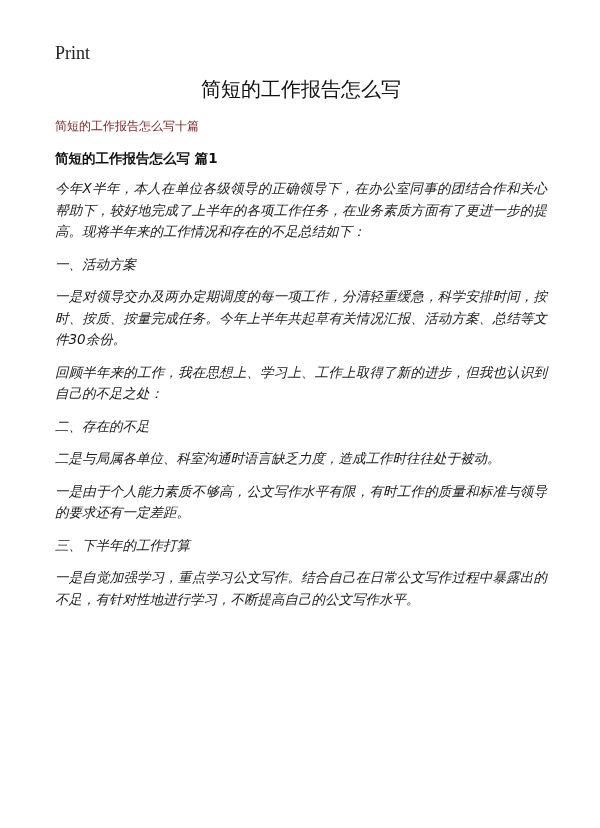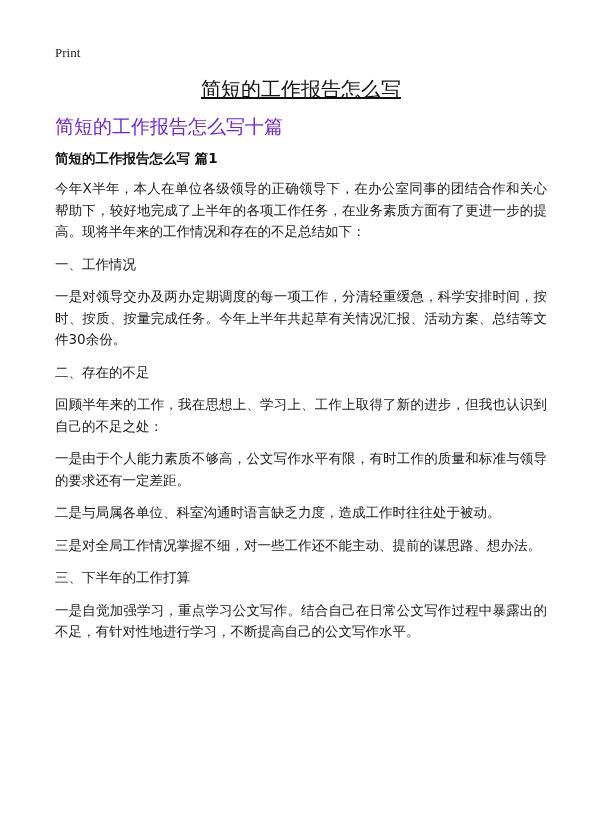--- a/index.html
+++ b/index.html
@@ -1,34 +1,33 @@
 <!DOCTYPE html>
 <html><head>
   <meta charset="utf-8">
   <style>
     html, body { margin: 0; padding: 0; background: #ffffff; }
     body { width: 600px; height: 828px; overflow: hidden; position: relative; color: #111; font-family: "DejaVu Sans", "Liberation Sans", sans-serif; }
     .page { position: absolute; left: 55px; top: 44px; width: 492px; }
-    .print { font-family: "Liberation Serif", "DejaVu Serif", serif; font-size: 13px; line-height: 18px; margin: 0 0 14px 0; color: #222; }
-    .title { text-align: center; font-size: 20px; line-height: 26px; margin: 0 0 14px 0; font-weight: normal; color: #111; text-decoration: underline; }
-    .subtitle { font-size: 19px; line-height: 20px; margin: 10px 0 12px 0; color: #6d28d9; }
+    .print { font-family: "Liberation Serif", "DejaVu Serif", serif; font-size: 18px; line-height: 18px; margin: 0 0 14px 0; color: #222; }
+    .title { text-align: center; font-size: 20px; line-height: 26px; margin: 0 0 14px 0; font-weight: normal; color: #111; }
+    .subtitle { font-size: 12px; line-height: 20px; margin: 10px 0 12px 0; color: #7f1d1d; }
     .heading { font-size: 13.5px; line-height: 20px; font-weight: bold; margin: 8px 0 10px 0; color: #111; }
-    .para { font-size: 13.5px; line-height: 21.5px; margin: 0 0 11px 0; color: #1a1a1a; text-align: justify; }
+    .para { font-size: 13.5px; line-height: 21.5px; margin: 0 0 11px 0; color: #1a1a1a; text-align: justify; font-style: italic; }
   </style>
 </head>
 <body>
 
 <div class="page">
   <div class="print">Print</div>
   <h1 class="title">简短的工作报告怎么写</h1>
   <div class="subtitle">简短的工作报告怎么写十篇</div>
   <div class="heading">简短的工作报告怎么写 篇1</div>
   <p class="para">今年X半年，本人在单位各级领导的正确领导下，在办公室同事的团结合作和关心帮助下，较好地完成了上半年的各项工作任务，在业务素质方面有了更进一步的提高。现将半年来的工作情况和存在的不足总结如下：</p>
-  <p class="para">一、工作情况</p>
+  <p class="para">一、活动方案</p>
   <p class="para">一是对领导交办及两办定期调度的每一项工作，分清轻重缓急，科学安排时间，按时、按质、按量完成任务。今年上半年共起草有关情况汇报、活动方案、总结等文件30余份。</p>
+  <p class="para">回顾半年来的工作，我在思想上、学习上、工作上取得了新的进步，但我也认识到自己的不足之处：</p>
   <p class="para">二、存在的不足</p>
-  <p class="para">回顾半年来的工作，我在思想上、学习上、工作上取得了新的进步，但我也认识到自己的不足之处：</p>
+  <p class="para">二是与局属各单位、科室沟通时语言缺乏力度，造成工作时往往处于被动。</p>
   <p class="para">一是由于个人能力素质不够高，公文写作水平有限，有时工作的质量和标准与领导的要求还有一定差距。</p>
-  <p class="para">二是与局属各单位、科室沟通时语言缺乏力度，造成工作时往往处于被动。</p>
-  <p class="para">三是对全局工作情况掌握不细，对一些工作还不能主动、提前的谋思路、想办法。</p>
   <p class="para">三、下半年的工作打算</p>
   <p class="para">一是自觉加强学习，重点学习公文写作。结合自己在日常公文写作过程中暴露出的不足，有针对性地进行学习，不断提高自己的公文写作水平。</p>
 </div>
 
 </body></html>

